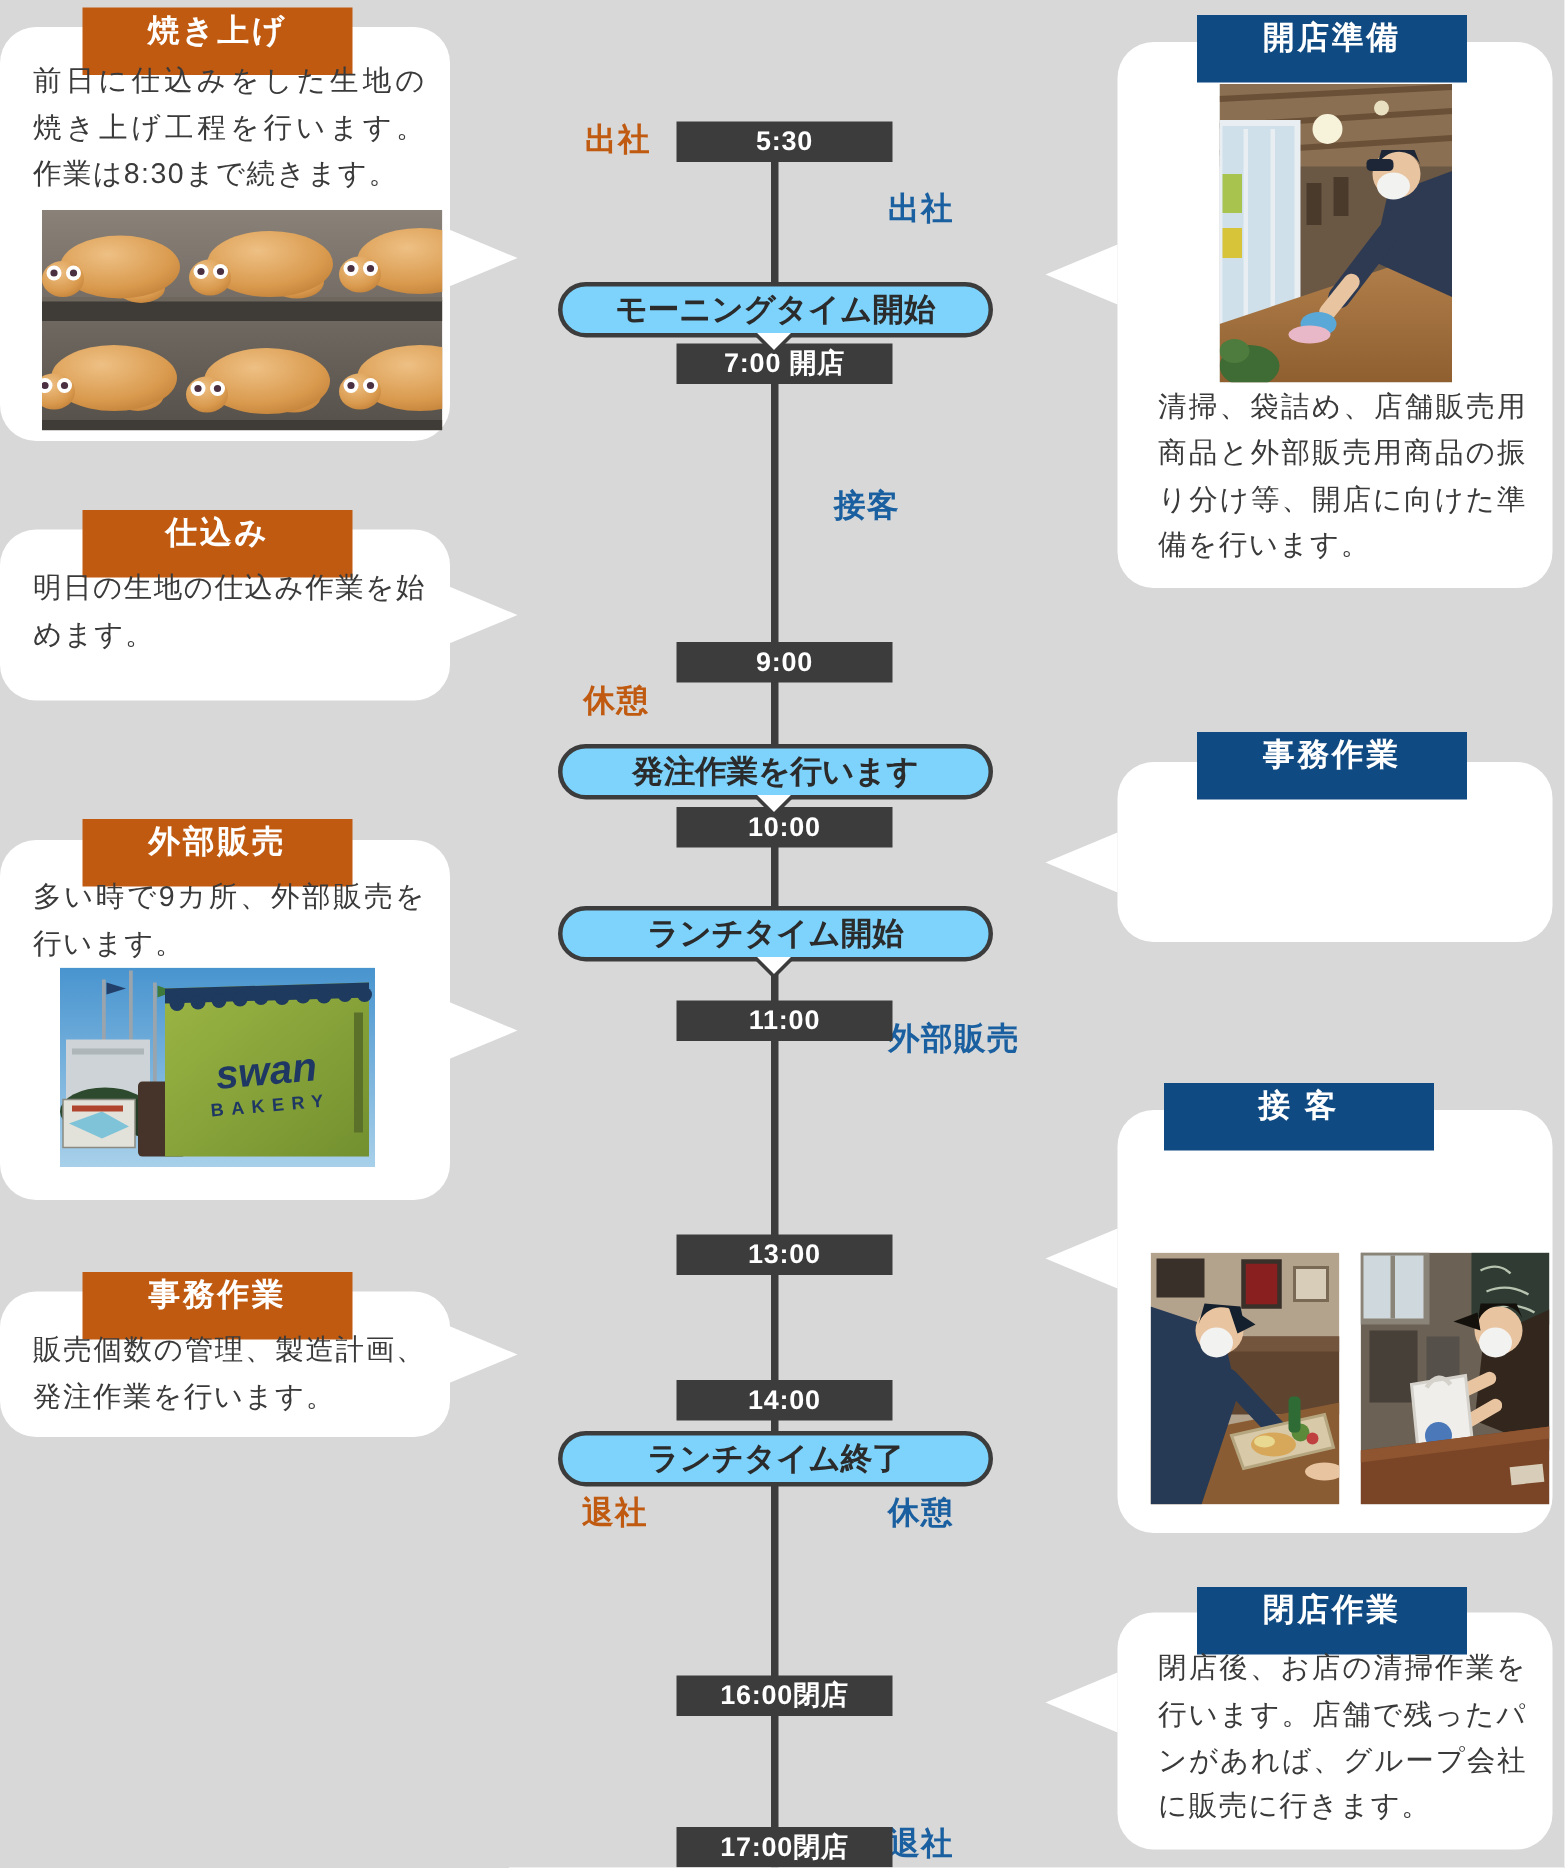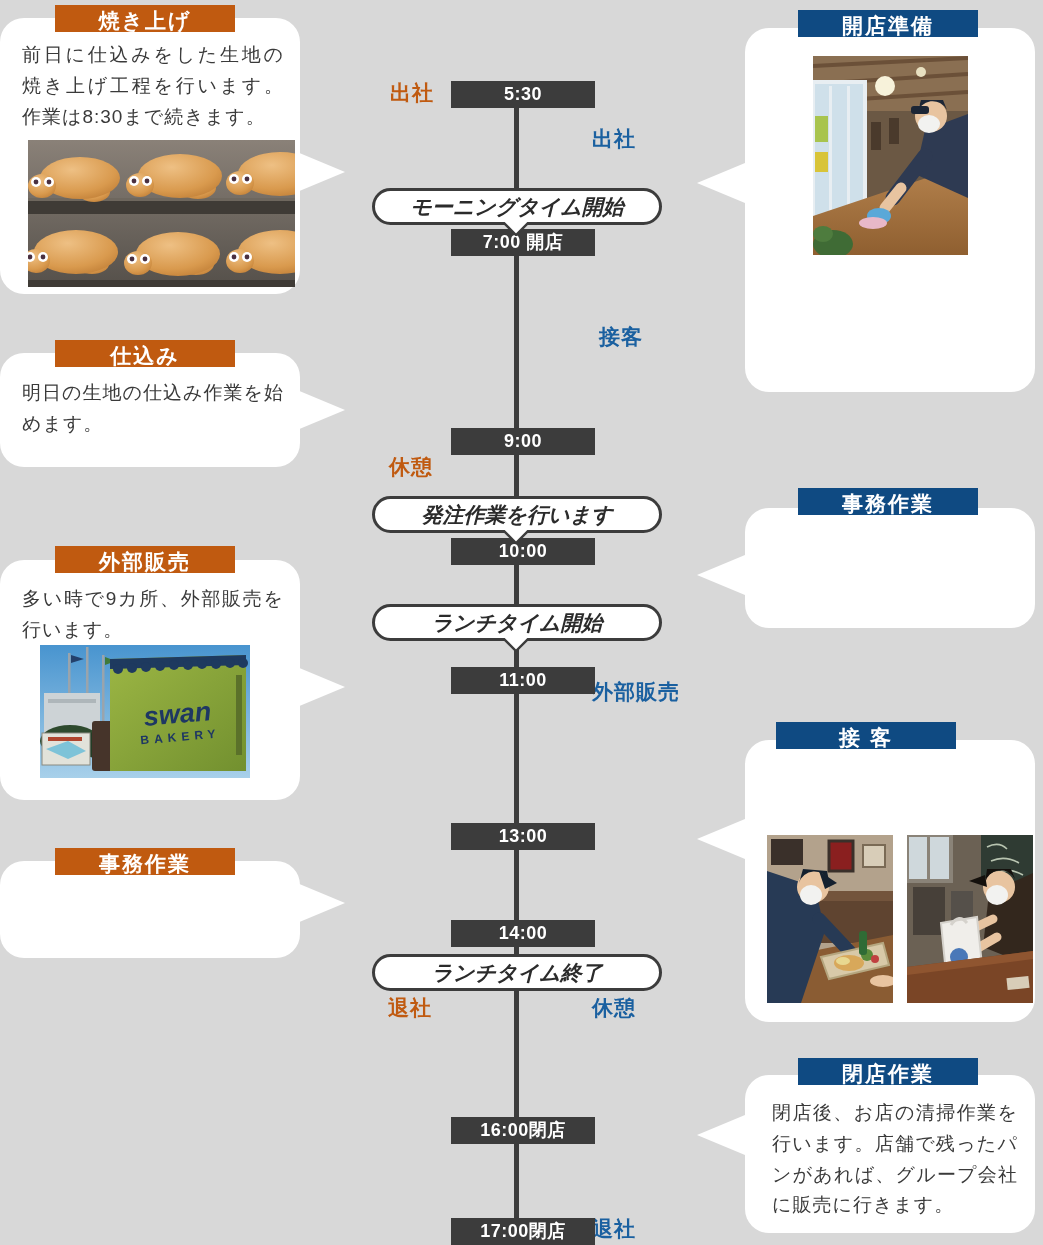--- a/index.html
+++ b/index.html
@@ -17,32 +17,32 @@
     overflow:hidden;
   }
   
   .vline{position:absolute;left:514px;top:88px;width:5px;height:1157px;background:var(--dark);z-index:1;}
   .timebox{
     position:absolute;left:451px;width:144px;height:27px;background:var(--dark);
     color:#fff;font-weight:bold;font-size:18px;text-align:center;line-height:27px;z-index:3;
     letter-spacing:.5px;
   }
   .oval{
-    position:absolute;left:372px;width:290px;height:37px;background:#ffffff;
+    position:absolute;left:372px;width:290px;height:37px;background:#7dd3fc;
     border:3px solid var(--dark);border-radius:20px;text-align:center;
-    font-weight:bold;font-size:21px;line-height:31px;color:#2b2b2b;z-index:4;font-style:italic;
+    font-weight:bold;font-size:21px;line-height:31px;color:#2b2b2b;z-index:4;
   }
   .oval-tail{position:absolute;left:503px;width:26px;height:14px;z-index:5;}
   .slabel{position:absolute;font-weight:bold;font-size:21px;z-index:2;letter-spacing:1px;white-space:nowrap;}
   .slabel.orange{color:var(--orange);}
   .slabel.blue{color:var(--blue);}
   
   .bubble{position:absolute;background:#fff;border-radius:24px;z-index:2;}
   .hdr{
-    position:absolute;width:180px;height:27px;color:#fff;font-weight:bold;font-size:21px;
+    position:absolute;width:180px;height:45px;color:#fff;font-weight:bold;font-size:21px;
     text-align:center;line-height:31px;letter-spacing:2px;z-index:6;white-space:nowrap;
   }
   .hdr.orange{background:var(--orange);}
   .hdr.navy{background:var(--navy);}
   .btxt{
     position:absolute;font-size:19px;line-height:1.62;color:#3a3a3a;letter-spacing:1px;z-index:6;
     text-align:justify;
   }
   .tail-r{position:absolute;width:0;height:0;border-top:20px solid transparent;
     border-bottom:20px solid transparent;border-left:48px solid #fff;z-index:2;}
@@ -83,21 +83,21 @@
   <div class="oval" style="top:604px">ランチタイム開始</div>
   <svg class="oval-tail" style="top:638px" viewBox="0 0 26 14">
       <polygon points="0,0 26,0 13,13" fill="#fff"></polygon>
       <path d="M0,0 L13,13 L26,0" stroke="#3c3c3c" stroke-width="2.4" fill="none"></path>
     </svg>
 
   <div class="oval" style="top:954px">ランチタイム終了</div>
 
   <div class="slabel orange" style="left:390px;top:79px">出社</div>
   <div class="slabel blue" style="left:592px;top:125px">出社</div>
-  <div class="slabel blue" style="left:599px;top:323px">接客</div>
+  <div class="slabel blue" style="left:556px;top:323px">接客</div>
   <div class="slabel orange" style="left:389px;top:453px">休憩</div>
   <div class="slabel blue" style="left:592px;top:678px">外部販売</div>
   <div class="slabel orange" style="left:388px;top:994px">退社</div>
   <div class="slabel blue" style="left:592px;top:994px">休憩</div>
   <div class="slabel blue" style="left:592px;top:1215px">退社</div>
 
   <div class="bubble" style="left:0;top:18px;width:300px;height:276px"></div>
   <div class="tail-r" style="left:297px;top:152px"></div>
   <div class="hdr orange" style="left:55px;top:5px">焼き上げ</div>
   <p class="btxt" style="left:22px;top:40px;width:262px">前日に仕込みをした生地の焼き上げ工程を行います。作業は8:30まで続きます。</p>
@@ -230,20 +230,21 @@
       </g>
       <rect x="2" y="88" width="48" height="32" fill="#e2e2da" stroke="#8a8a80"></rect>
       <polygon points="6,104 28,96 46,106 28,114" fill="#7ec3d8"></polygon>
       <rect x="8" y="92" width="34" height="4" fill="#b0452e"></rect>
     </svg>
   </div>
 
   <div class="bubble" style="left:0;top:861px;width:300px;height:97px"></div>
   <div class="tail-r" style="left:297px;top:883px"></div>
   <div class="hdr orange" style="left:55px;top:848px">事務作業</div>
+  <p class="btxt" style="left:22px;top:886px;width:262px">販売個数の管理、製造計画、発注作業を行います。</p>
 
   <div class="bubble" style="left:745px;top:28px;width:290px;height:364px"></div>
   <div class="tail-l" style="left:697px;top:163px"></div>
   <div class="hdr navy" style="left:798px;top:10px">開店準備</div>
   <div class="photo" style="left:813px;top:56px;width:155px;height:199px">
     <svg width="155" height="199" viewBox="0 0 155 199">
       <defs>
         <linearGradient id="woodG" x1="0" y1="0" x2="0" y2="1">
           <stop offset="0" stop-color="#b5834e"></stop>
             <stop offset="1" stop-color="#8f5f30"></stop>
@@ -269,20 +270,21 @@
       <circle cx="118" cy="60" r="16" fill="#e8c4a0"></circle>
       <path d="M104,58 A16,16 0 0 1 134,54 L130,44 108,44 Z" fill="#1c2636"></path>
       <rect x="98" y="50" width="18" height="8" rx="3" fill="#1c2636"></rect>
       <ellipse cx="116" cy="68" rx="11" ry="9" fill="#f2f2f0"></ellipse>
       <path d="M112,100 L80,142" stroke="#2e3a52" stroke-width="15" stroke-linecap="round"></path>
       <path d="M88,132 L72,152" stroke="#e8c4a0" stroke-width="11" stroke-linecap="round"></path>
       <ellipse cx="66" cy="160" rx="12" ry="8" fill="#5aa8d8"></ellipse>
       <ellipse cx="60" cy="167" rx="14" ry="6" fill="#e8b8c8"></ellipse>
     </svg>
   </div>
+  <p class="btxt" style="left:772px;top:257px;width:246px">清掃、袋詰め、店舗販売用商品と外部販売用商品の振り分け等、開店に向けた準備を行います。</p>
 
   <div class="bubble" style="left:745px;top:508px;width:290px;height:120px"></div>
   <div class="tail-l" style="left:697px;top:555px"></div>
   <div class="hdr navy" style="left:798px;top:488px">事務作業</div>
 
   <div class="bubble" style="left:745px;top:740px;width:290px;height:282px"></div>
   <div class="tail-l" style="left:697px;top:819px"></div>
   <div class="hdr navy" style="left:776px;top:722px">接 客</div>
   <div class="photo" style="left:767px;top:835px;width:126px;height:168px">
     <svg width="126" height="168" viewBox="0 0 126 168">

